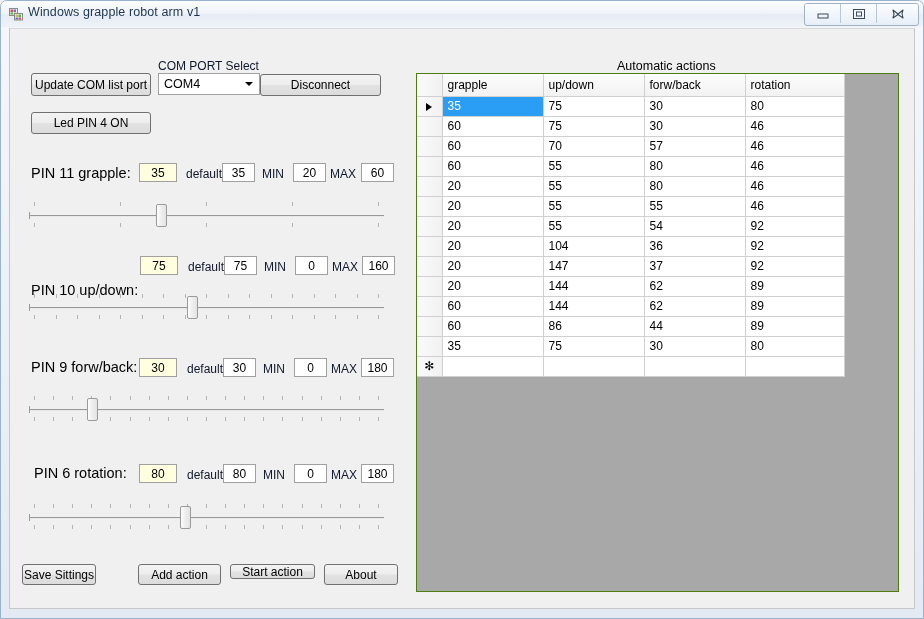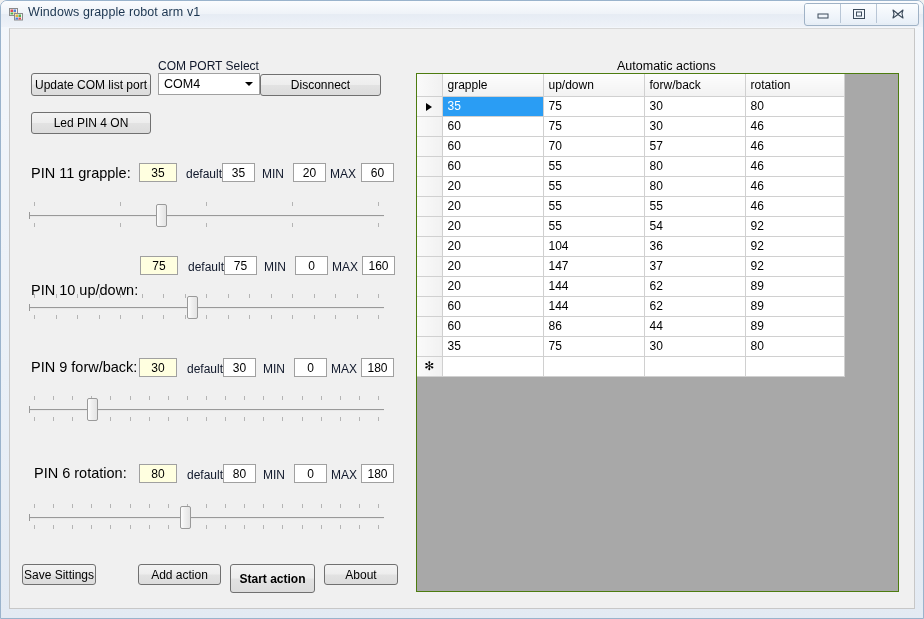--- a/index.html
+++ b/index.html
@@ -531,21 +531,21 @@
           <div class="tick" style="left: 291.667px;"></div>
           <div class="tick" style="left: 310.778px;"></div>
           <div class="tick" style="left: 329.889px;"></div>
           <div class="tick" style="left: 349px;"></div>
         </div>
       <div class="tb-thumb" style="left: 151.36px;"></div>
     </div>
 
     <div class="btn" style="left:12px; top:535px; width:74px; height:21px;">Save Sittings</div>
     <div class="btn" style="left:128px; top:535px; width:83px; height:21px;">Add action</div>
-    <div class="btn" style="left:220px; top:535px; width:85px; height:29px;font-weight:bold;">Start action</div>
+    <div class="btn" style="left:220px; top:535px; width:85px; height:15px;">Start action</div>
     <div class="btn" style="left:314px; top:535px; width:74px; height:21px;">About</div>
 
     <div class="grid-title" style="left:607px; top:30px;">Automatic actions</div>
 
     <div class="grid-wrap" style="left:406px; top:44px; width:483px; height:519px;">
       <table class="dgv">
         <colgroup>
           <col style="width:25px">
           <col style="width:101px">
           <col style="width:101px">

